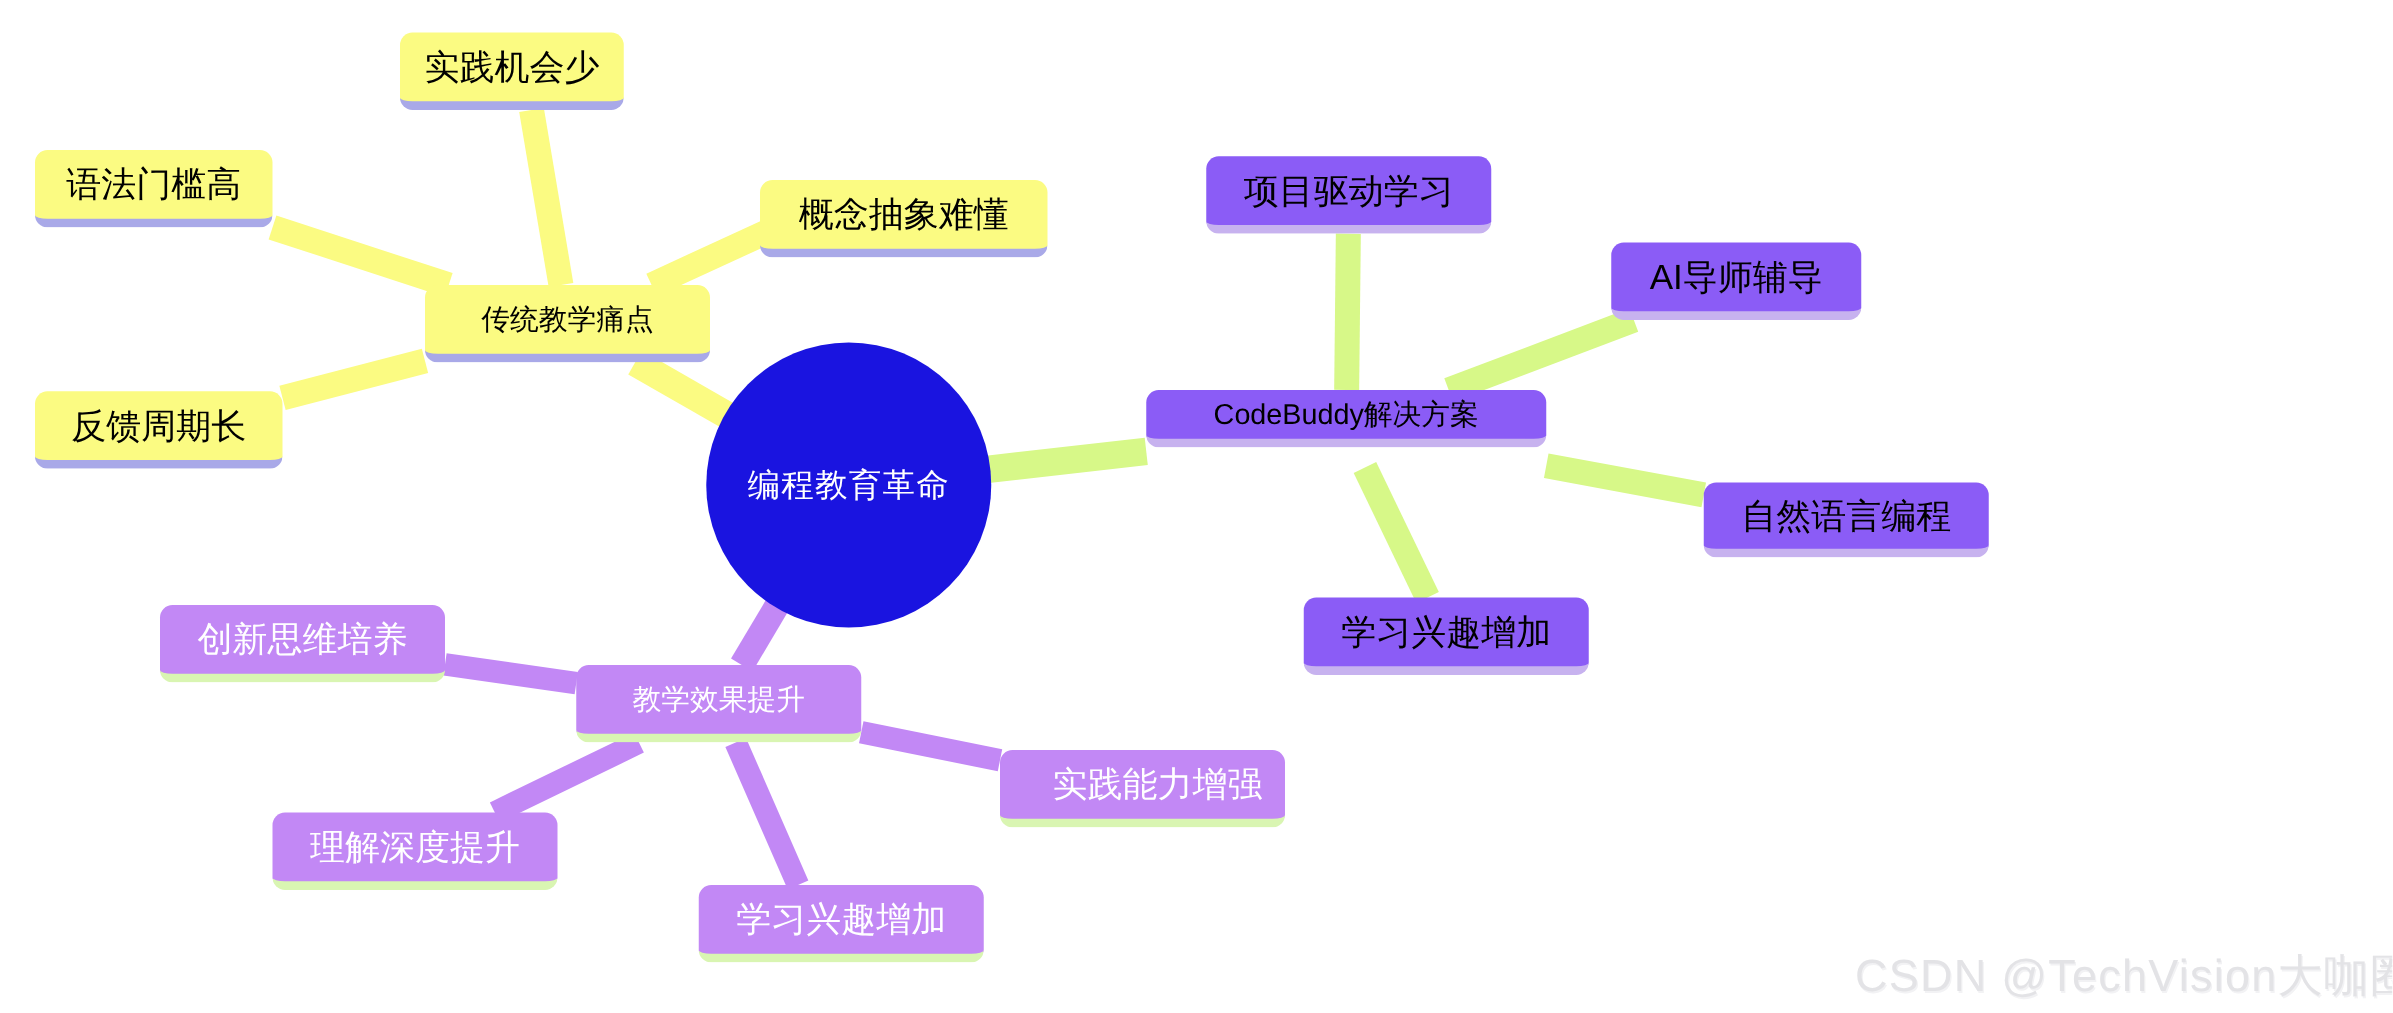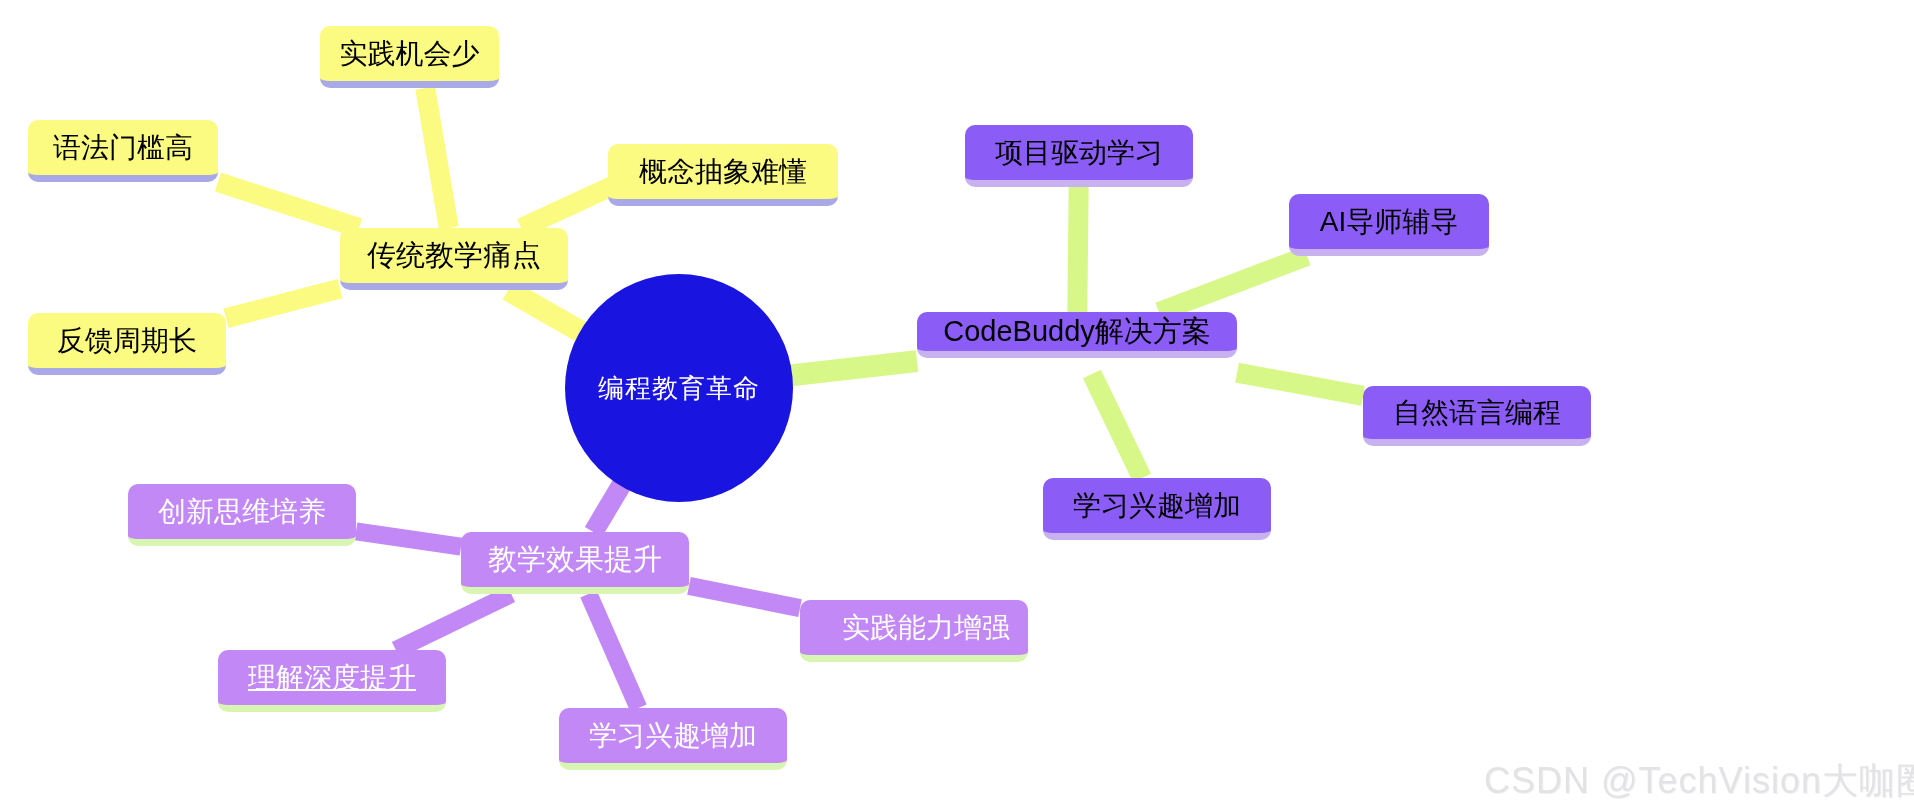--- a/index.html
+++ b/index.html
@@ -57,21 +57,21 @@
     color: #000000;
     border-bottom: 7px solid #c7b2ef;
   }
   
   .node.purple {
     background: #c288f5;
     color: #ffffff;
     border-bottom: 7px solid #d9f5b2;
   }
 
-  .node.branch { font-size: 29px; }
+  .node.branch { font-size: 23px; }
   .node.leaf   { font-size: 28px; }
 
   .watermark {
     position: absolute;
     color: #e3e3e6;
     font-size: 36px;
     letter-spacing: 1px;
     white-space: nowrap;
     z-index: 9;
     text-shadow: 1px 1px 0 #f2f2f4;
@@ -106,17 +106,17 @@
       <div class="node yellow leaf" style="left: 608px; top: 104px; width: 230px; height: 62px; margin-top: 40px;">概念抽象难懂</div>
       <div class="node yellow leaf" style="left: 28px; top: 313px; width: 198px; height: 62px;">反馈周期长</div>
       <div class="node green branch" style="left: 917px; top: 312px; width: 320px; height: 46px;">CodeBuddy解决方案</div>
       <div class="node green leaf" style="left: 965px; top: 125px; width: 228px; height: 62px;">项目驱动学习</div>
       <div class="node green leaf" style="left: 1289px; top: 194px; width: 200px; height: 62px;">AI导师辅导</div>
       <div class="node green leaf" style="left: 1363px; top: 386px; width: 228px; height: 60px;">自然语言编程</div>
       <div class="node green leaf" style="left: 1043px; top: 478px; width: 228px; height: 62px;">学习兴趣增加</div>
       <div class="node purple branch" style="left: 461px; top: 532px; width: 228px; height: 62px;">教学效果提升</div>
       <div class="node purple leaf" style="left: 128px; top: 484px; width: 228px; height: 62px;">创新思维培养</div>
       <div class="node purple leaf" style="left: 800px; top: 600px; width: 228px; height: 62px; padding-left: 24px;">实践能力增强</div>
-      <div class="node purple leaf" style="left: 218px; top: 650px; width: 228px; height: 62px; text-decoration: underline;">理解深度提升</div>
+      <div class="node purple leaf" style="left: 218px; top: 650px; width: 228px; height: 62px;">理解深度提升</div>
       <div class="node purple leaf" style="left: 559px; top: 708px; width: 228px; height: 62px;">学习兴趣增加</div>
     </div>
   <div class="watermark" style="left: 1484px; top: 757px; color: rgb(227, 227, 230);">CSDN @TechVision大咖圈</div>
 </div>
 
 </body></html>

